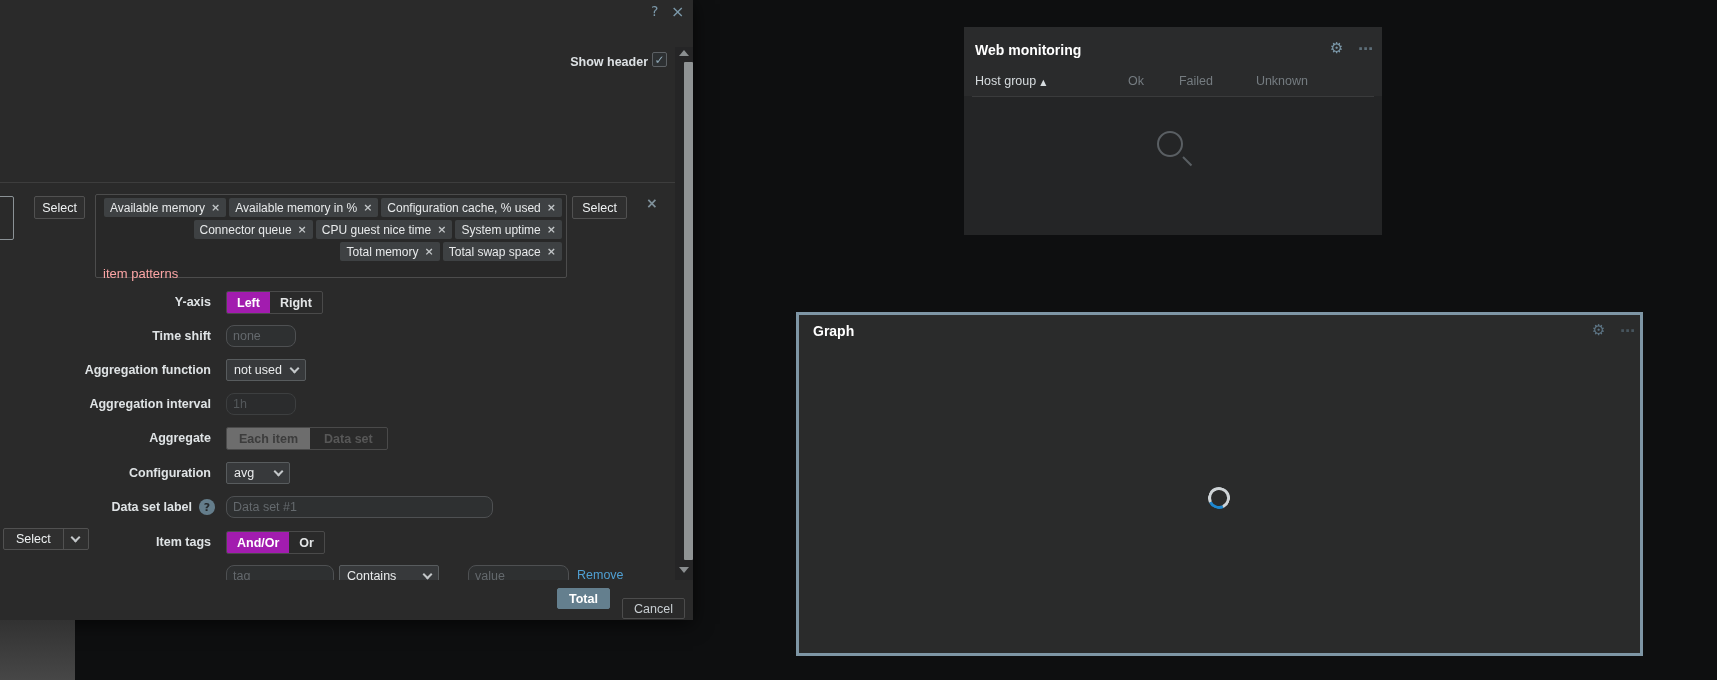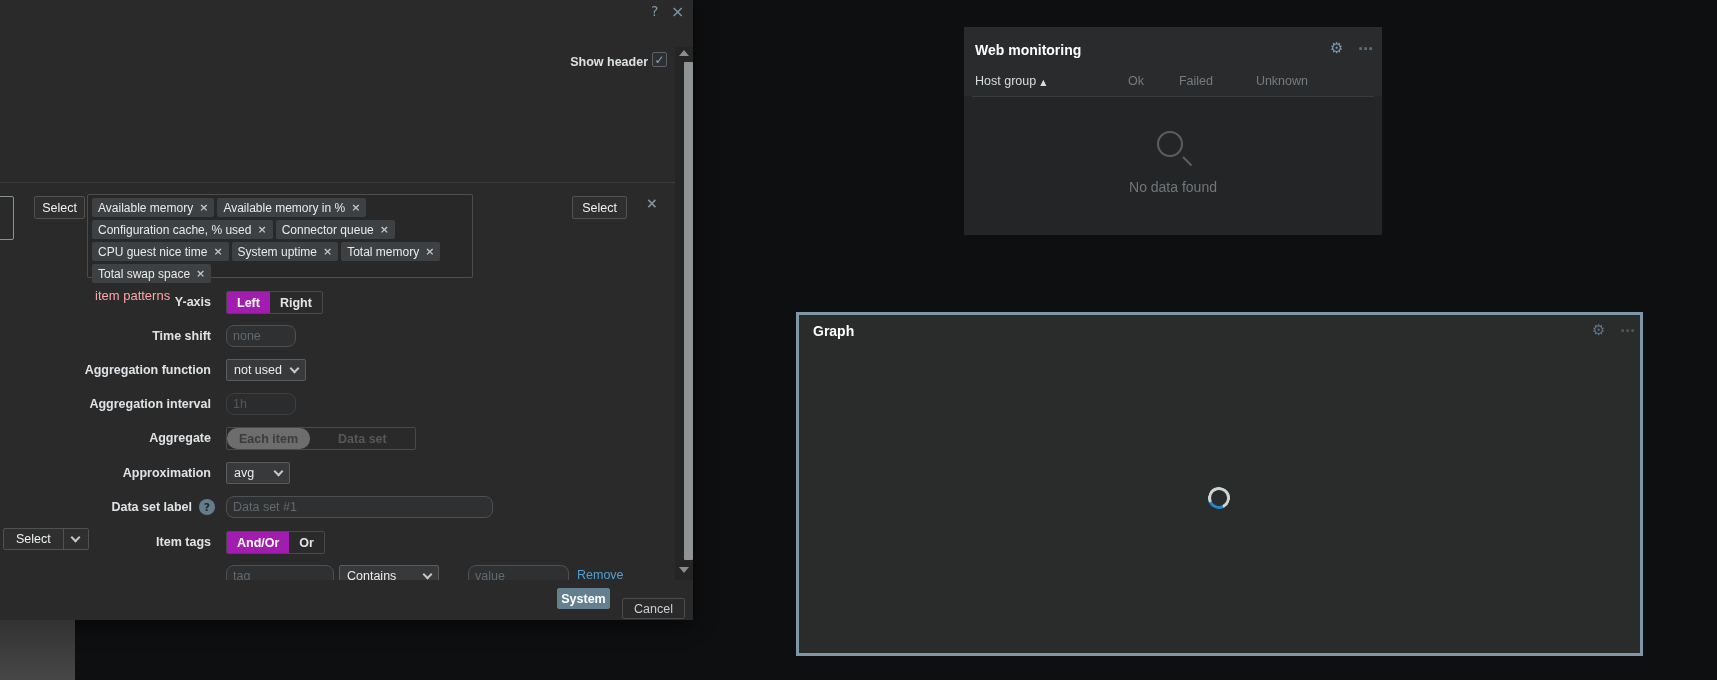--- a/index.html
+++ b/index.html
@@ -134,21 +134,21 @@
     </span>
 
     <div class="dialog-scrollarea">
 
       <div class="divider"></div>
 
       <div class="abs" style="left:-28px; top:196px; width:42px; height:44px; border:1px solid #8b9296; border-radius:2px; background:#2a2a2a;"></div>
 
       <button class="abs btn" style="left:34px; top:196px; width:51px; height:23px;">Select</button>
 
-      <div class="abs multiselect" style="left:87px; top:194px; width:386px; height:84px;">
+      <div class="abs multiselect" style="left:95px; top:194px; width:472px; height:84px;justify-content:flex-end;">
 
           <span class="chip">
             <span>Available memory</span>
             <span class="x icon">×</span>
           </span>
 
           <span class="chip">
             <span>Available memory in %</span>
             <span class="x icon">×</span>
           </span>
@@ -201,25 +201,25 @@
       <div class="selbox" style="left:226px; top:359px; width:80px;">
         <span class="val">not used</span>
         <span class="chev"></span>
       </div>
 
       <span class="flabel" style="top:397px;">Aggregation interval</span>
       <input class="tinput disabled" style="left: 226px; top: 393px; width: 70px;" disabled="" placeholder="1h">
 
       <span class="flabel" style="top:431px;">Aggregate</span>
       <div class="seg-group disabled" style="left:226px; top:427px;">
-        <span class="seg sel" style="padding:3px 12px;border-radius:10px;">Each item</span>
-        <span class="seg" style="padding:3px 28px;">Data set</span>
-      </div>
-
-      <span class="flabel" style="top:466px;">Approximation</span>
+        <span class="seg sel" style="padding:3px 12px;">Each item</span>
+        <span class="seg" style="padding:3px 14px;">Data set</span>
+      </div>
+
+      <span class="flabel" style="top:466px;">Configuration</span>
       <div class="selbox" style="left:226px; top:462px; width:64px;">
         <span class="val">avg</span>
         <span class="chev"></span>
       </div>
 
       <span class="flabel" style="top:500px; width:192px;">Data set label</span>
       <span class="help-circle icon" style="left:199px; top:499px;">?</span>
       <input class="tinput" style="left: 226px; top: 496px; width: 267px;" placeholder="Data set #1">
 
       <div class="split-btn" style="left:3px; top:528px;">
@@ -242,21 +242,21 @@
       </div>
       <input class="tinput" style="left: 468px; top: 565px; width: 101px;" placeholder="value">
       <span class="abs link" style="left:577px; top:568px;">Remove</span>
     </div>
 
     <div class="sb-gutter"></div>
     <div class="sb-arrow sb-up"></div>
     <div class="sb-arrow sb-down"></div>
     <div class="sb-thumb"></div>
 
-    <button class="footer-btn apply" style="left:557px; top:588px; width:53px;">System</button>
+    <button class="footer-btn apply" style="left:557px; top:588px; width:53px;">Total</button>
     <button class="footer-btn cancel" style="left:622px; top:588px; width:63px;margin-top:10px;">Cancel</button>
   </div>
 
   <div class="grey-square"></div>
 
   <div class="web-widget">
     <div class="web-head"></div>
     <span class="abs widget-title" style="left:11px; top:15px;">Web monitoring</span>
     <span class="abs icon w-gear" style="left:366px; top:12px; color:#7b98a9;">⚙</span>
     <span class="abs icon w-dots" style="left:394px; top:13px; color:#5d6e79;">⋯</span>
@@ -264,21 +264,20 @@
     <span class="abs col-hd sorted" style="left:11px; top:47px;">
       <span>Host group</span><span class="sort-arrow icon">▲</span>
     </span>
     <span class="abs col-hd" style="left:140px; top:47px; width:40px; text-align:right;">Ok</span>
     <span class="abs col-hd" style="left:185px; top:47px; width:64px; text-align:right;">Failed</span>
     <span class="abs col-hd" style="left:270px; top:47px; width:74px; text-align:right;">Unknown</span>
     <div class="web-divider"></div>
 
     <div class="search-glyph"></div>
     <div class="search-handle"></div>
-    <div class="nodata-text">No data found</div>
   </div>
 
   <div class="graph-widget">
     <span class="abs widget-title" style="left:14px; top:8px;">Graph</span>
     <span class="abs icon w-gear" style="left:793px; top:6px; color:#5d7585;">⚙</span>
     <span class="abs icon w-dots" style="left:821px; top:7px; color:#47555e;">⋯</span>
     <div class="spinner"></div>
   </div>
 
 </div>

